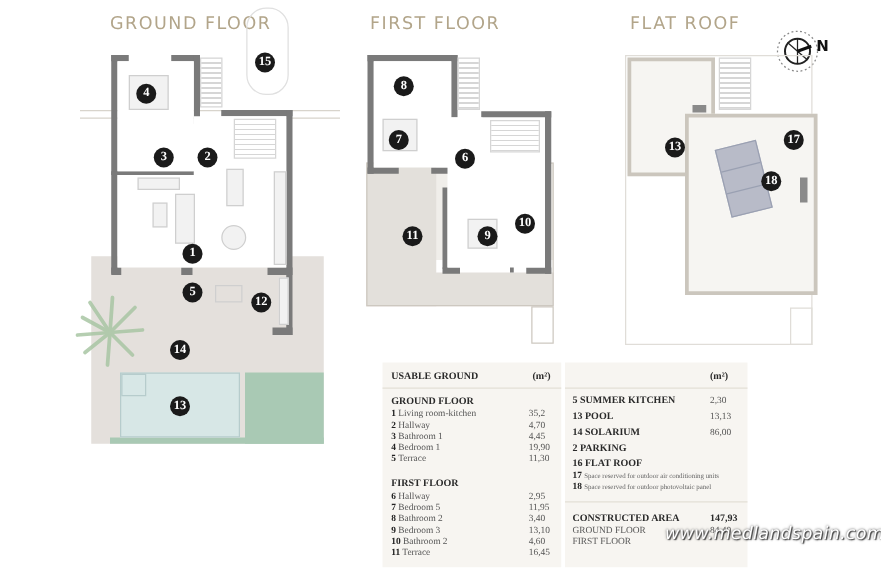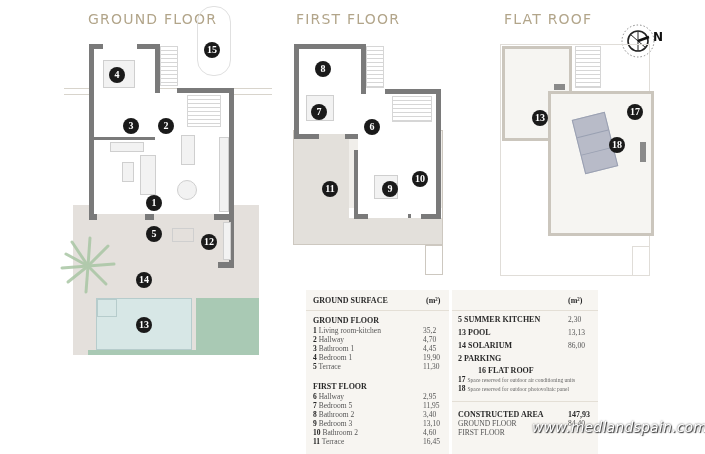--- a/index.html
+++ b/index.html
@@ -181,21 +181,21 @@
     <div style="height:33%; border-bottom:1px solid #9aa0b2;"></div>
     <div style="height:33%; border-bottom:1px solid #9aa0b2;"></div>
   </div>
 
   <div class="num" style="left:532px; top:110px;">13</div>
   <div class="num" style="left:627px; top:104px;">17</div>
   <div class="num" style="left:609px; top:137px;">18</div>
 </div>
 
 <div class="tablebox" style="left:306px; top:290px; width:143px; height:164px;">
-  <div class="hd" style="left:7px; top:6px;">GROUND SURFACE</div>
+  <div class="hd" style="left:7px; top:6px;">USABLE GROUND</div>
   <div class="hd" style="left:120px; top:6px;">(m²)</div>
   <div class="sep" style="left:0; top:20px; width:143px;"></div>
 
   <div class="hd" style="left:7px; top:26px;">GROUND FLOOR</div>
   <div class="row" style="left:7px; top:36px;"><b>1</b> <span>Living room-kitchen</span></div>
   <div class="val" style="left:117px; top:36px;">35,2</div>
   <div class="row" style="left:7px; top:45px;"><b>2</b> <span>Hallway</span></div>
   <div class="val" style="left:117px; top:45px;">4,70</div>
   <div class="row" style="left:7px; top:54px;"><b>3</b> <span>Bathroom 1</span></div>
   <div class="val" style="left:117px; top:54px;">4,45</div>
@@ -223,21 +223,21 @@
   <div class="hd" style="left:116px; top:6px;">(m²)</div>
   <div class="sep" style="left:0; top:20px; width:146px;"></div>
 
   <div class="hd" style="left:6px; top:25px;">5 SUMMER KITCHEN</div>
   <div class="val" style="left:116px; top:25px;">2,30</div>
   <div class="hd" style="left:6px; top:38px;">13 POOL</div>
   <div class="val" style="left:116px; top:38px;">13,13</div>
   <div class="hd" style="left:6px; top:51px;">14 SOLARIUM</div>
   <div class="val" style="left:116px; top:51px;">86,00</div>
   <div class="hd" style="left:6px; top:64px;">2 PARKING</div>
-  <div class="hd" style="left:6px; top:76px;margin-left:20px;">16 FLAT ROOF</div>
+  <div class="hd" style="left:6px; top:76px;">16 FLAT ROOF</div>
 
   <div class="row" style="left:6px; top:85px;"><b>17</b> <span class="small">Space reserved for outdoor air conditioning units</span></div>
   <div class="row" style="left:6px; top:94px;"><b>18</b> <span class="small">Space reserved for outdoor photovoltaic panel</span></div>
 
   <div class="sep" style="left:0; top:111px; width:146px;"></div>
 
   <div class="hd" style="left:6px; top:120px;">CONSTRUCTED AREA</div>
   <div class="hd" style="left:116px; top:120px;">147,93</div>
   <div class="row" style="left:6px; top:129px;">GROUND FLOOR</div>
   <div class="val" style="left:116px; top:129px;">84,40</div>

